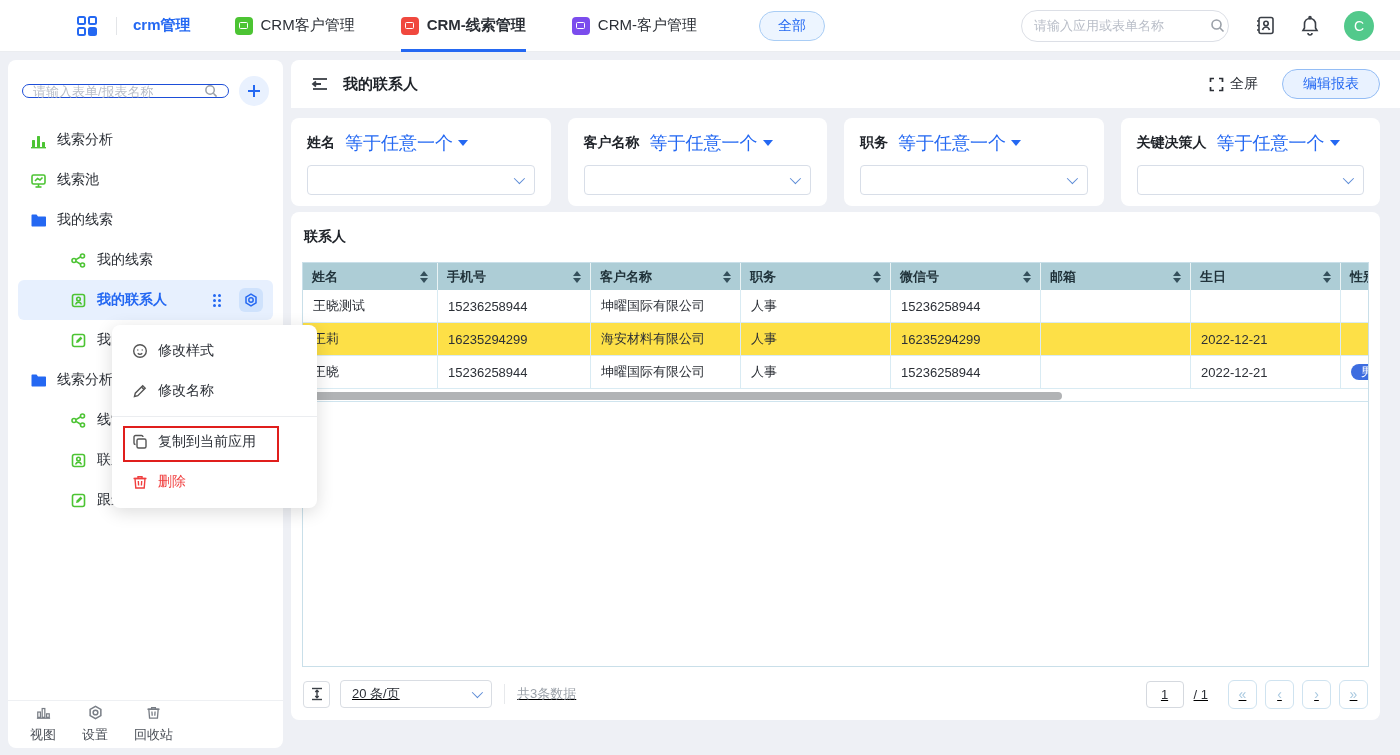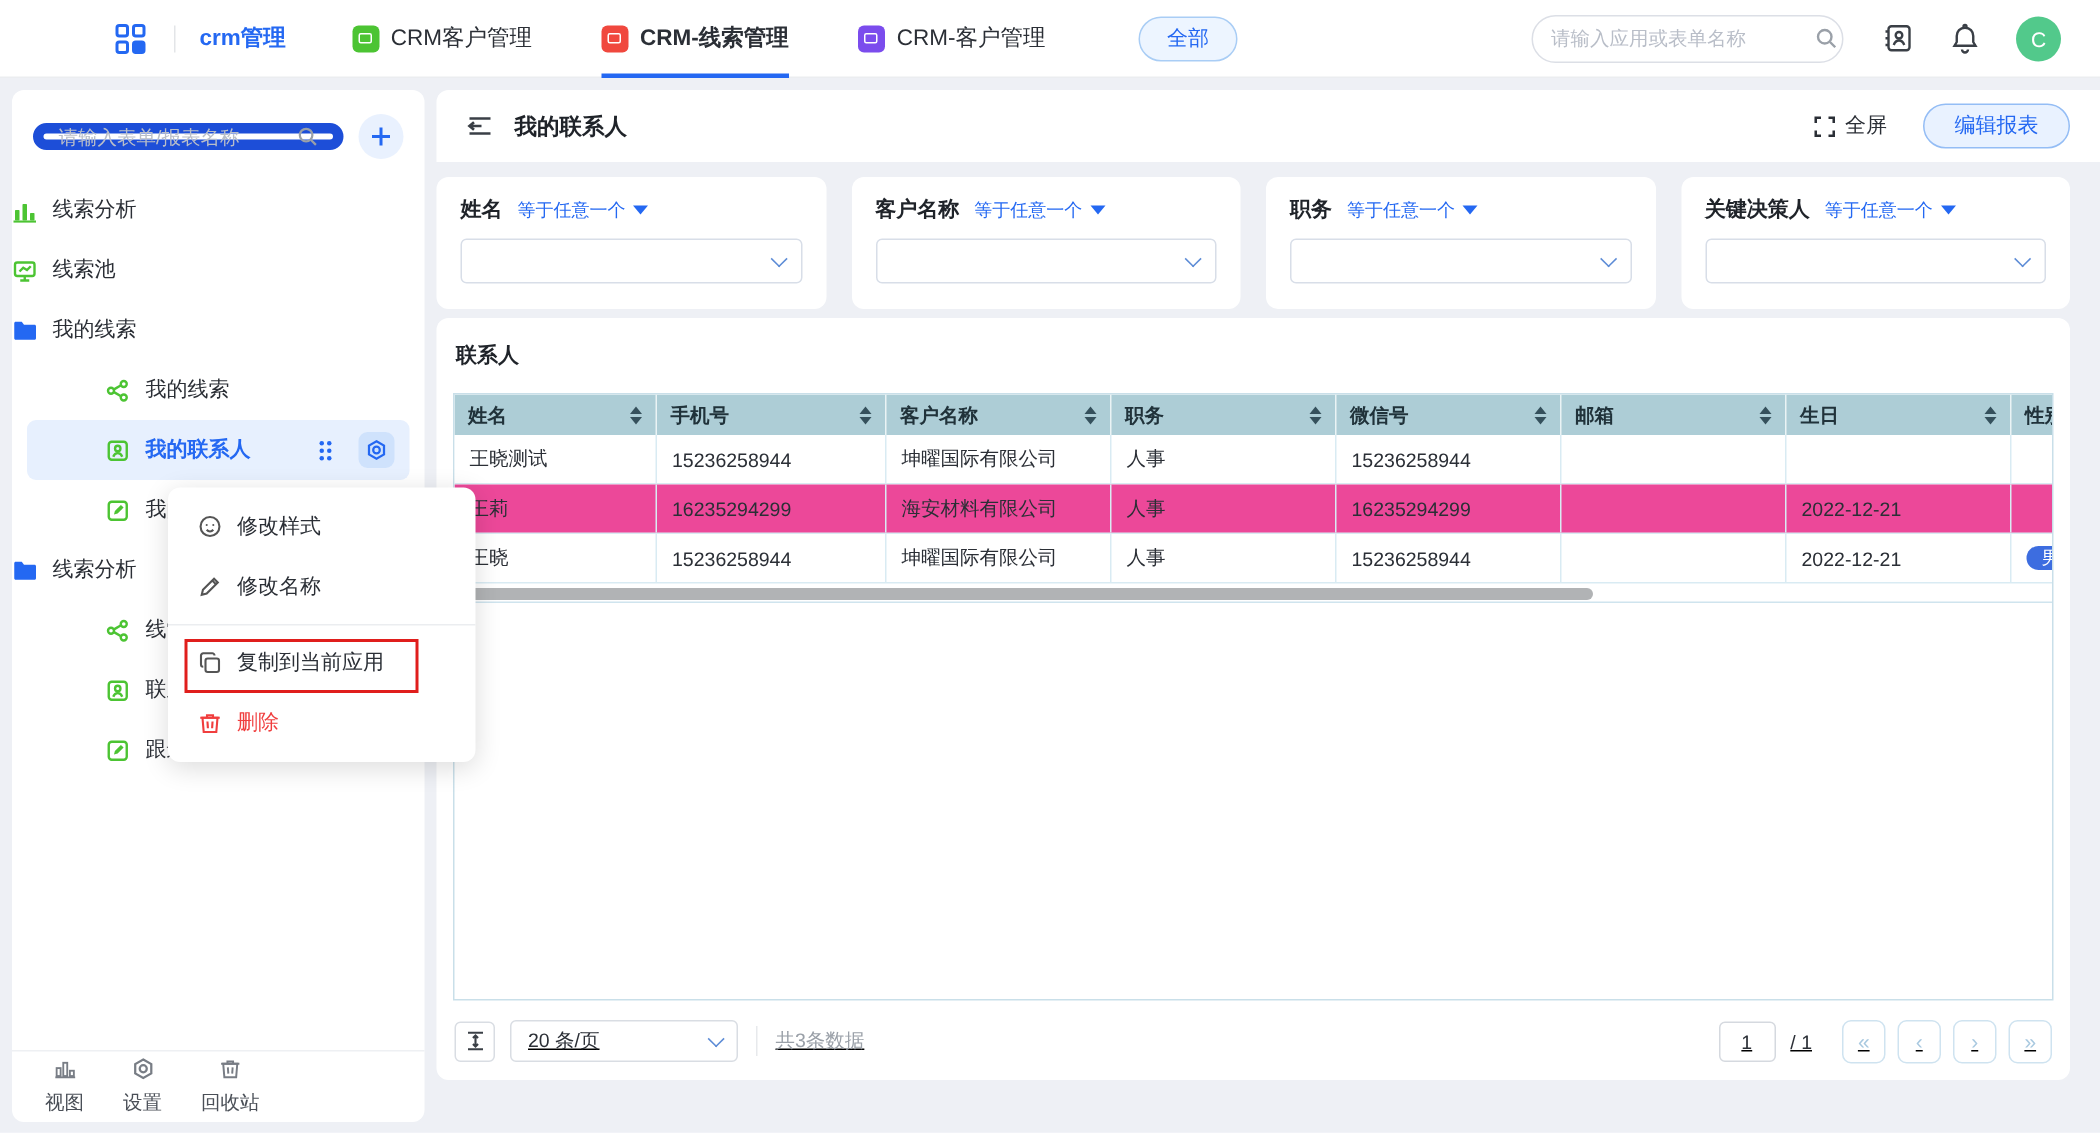--- a/index.html
+++ b/index.html
@@ -18,26 +18,26 @@
   .nav-spacer { flex:1; }
   .nav-search { width:208px; height:32px; border:1px solid #dcdfe6; border-radius:16px; display:flex; align-items:center; padding:0 12px; margin-right:26px; }
   .nav-search input { border:none; outline:none; flex:1; font-size:13px; color:#333; background:transparent; font-family:inherit; }
   .nav-search input::placeholder { color:#b9bec8; }
   .top-ic { color:#3a3f46; margin-right:24px; cursor:pointer; display:flex; }
   .avatar { width:30px; height:30px; border-radius:50%; background:#52c98b; color:#fff; font-size:14px; display:flex; align-items:center; justify-content:center; margin-right:26px; cursor:pointer; }
 
   
   .sidebar { position:absolute; left:8px; top:60px; width:275px; height:688px; background:#fff; border-radius:8px; z-index:5; }
   .sb-search-row { display:flex; align-items:center; padding:16px 14px 0 14px; }
-  .sb-search { flex:1; height:14px; border:7px solid #1d4ed8; border-radius:15px; display:flex; align-items:center; padding:2px 10px; }
+  .sb-search { flex:1; height:14px; border:1px solid #1d4ed8; border-radius:15px; display:flex; align-items:center; padding:2px 10px; }
   .sb-search input { border:none; outline:none; width:100%; font-size:13px; color:#333; background:transparent; font-family:inherit; }
   .sb-search input::placeholder { color:#b9bec8; }
   .plus-btn { width:30px; height:30px; border-radius:50%; background:#e9f1fe; color:#2468f2; margin-left:10px; display:flex; align-items:center; justify-content:center; cursor:pointer; }
   .sb-list { margin-top:14px; }
-  .sb-item { height:40px; display:flex; align-items:center; gap:10px; font-size:14px; color:#2b2f36; cursor:pointer; }
+  .sb-item { height:40px; display:flex; align-items:center; gap:10px; padding-left:22px; font-size:14px; color:#2b2f36; cursor:pointer; }
   .sb-item.sub { padding-left:62px; }
   .sb-item.selected { background:#e7f0fe; border-radius:6px; margin:0 10px; padding-left:52px; color:#2468f2; font-weight:700; }
   .sb-item .grow { flex:1; }
   .drag-dots { display:grid; grid-template-columns:3px 3px; grid-gap:2px; margin-right:8px; }
   .drag-dots i { width:3px; height:3px; border-radius:50%; background:#2468f2; display:block; }
   .gear-btn { width:24px; height:24px; border-radius:6px; background:#cfe2fc; color:#2468f2; display:flex; align-items:center; justify-content:center; margin-right:10px; cursor:pointer; }
   .sb-footer { position:absolute; left:0; bottom:0; width:100%; height:48px; border-top:1px solid #eef0f3; display:flex; align-items:center; padding-left:22px; gap:26px; }
   .sb-footer .f-item { display:flex; align-items:center; gap:6px; font-size:13px; color:#4a4f57; cursor:pointer;flex-direction:column; }
 
   
@@ -53,37 +53,37 @@
   .page-title { font-size:15px; color:#1f2329; font-weight:600; }
   .ch-spacer { flex:1; }
   .fullscreen { display:flex; align-items:center; gap:6px; font-size:14px; color:#2b2f36; margin-right:24px; cursor:pointer; }
   .edit-btn { height:30px; padding:0 20px; border-radius:15px; background:#e9f2ff; border:1px solid #94bdf5; color:#2468f2; font-size:14px; display:flex; align-items:center; cursor:pointer; font-family:inherit; }
 
   
   .filters { position:absolute; left:291px; top:118px; width:1089px; height:88px; display:flex; gap:17px; z-index:4; }
   .f-card { flex:1; background:#fff; border-radius:8px; padding:13px 16px; }
   .f-head { display:flex; align-items:center; gap:10px; }
   .f-label { font-size:14px; font-weight:700; color:#1f2329; }
-  .f-cond { font-size:12px; color:#2468f2; cursor:pointer; display:flex; align-items:center; gap:5px; }
+  .f-cond { font-size:18px; color:#2468f2; cursor:pointer; display:flex; align-items:center; gap:5px; }
   .caret-down { width:0; height:0; border-left:5px solid transparent; border-right:5px solid transparent; border-top:6px solid #2468f2; display:inline-block; }
   .f-select { margin-top:10px; height:30px; border:1px solid #d8dee8; border-radius:4px; display:flex; align-items:center; justify-content:flex-end; padding:0 12px; cursor:pointer; }
   .chev { width:8px; height:8px; border-right:1.6px solid #5c8bd6; border-bottom:1.6px solid #5c8bd6; transform:rotate(45deg) translateY(-2px); }
 
   
   .main-card { position:absolute; left:291px; top:212px; width:1089px; height:508px; background:#fff; border-radius:8px; z-index:3; }
   .tbl-title { position:absolute; left:13px; top:16px; font-size:14px; font-weight:700; color:#1f2329; }
   .tbl-wrap { position:absolute; left:11px; top:50px; width:1067px; height:405px; border:1px solid #c9dfe9; overflow:hidden; background:#fff; }
   .t-head { display:flex; height:27px; background:#adcdd6; }
   .t-hcell { display:flex; align-items:center; justify-content:space-between; padding:0 9px; font-size:13px; font-weight:600; color:#20323a; border-right:1px solid rgba(255,255,255,.75); cursor:pointer; }
   .sorter { display:flex; flex-direction:column; gap:2px; }
   .sorter i { width:0; height:0; border-left:4px solid transparent; border-right:4px solid transparent; display:block; }
   .sorter .up { border-bottom:5px solid #35505c; }
   .sorter .dn { border-top:5px solid #35505c; }
   .t-row { display:flex; height:33px; border-bottom:1px solid #d9ebf3; background:#fff; }
-  .t-row.alt { background:#ec4899; }
+  .t-row.alt { background:#fde047; }
   .t-cell { display:flex; align-items:center; padding:0 10px; font-size:13px; color:#2b2f36; border-right:1px solid #d9ebf3; overflow:hidden; white-space:nowrap; }
   .c0{flex:0 0 135px;} .c1{flex:0 0 153px;} .c2{flex:0 0 150px;} .c3{flex:0 0 150px;}
   .c4{flex:0 0 150px;} .c5{flex:0 0 150px;} .c6{flex:0 0 150px;} .c7{flex:0 0 150px;}
   .gender-pill { background:#3d6de0; color:#fff; font-size:12px; border-radius:10px; padding:2px 10px; line-height:1; }
   .h-scroll { position:absolute; left:1px; top:129px; width:758px; height:8px; background:#b1b3b5; border-radius:4px; cursor:pointer; }
   .scroll-line { position:absolute; left:0; top:138px; width:100%; height:1px; background:#cfe4ee; }
 
   
   .pager { position:absolute; left:12px; right:12px; bottom:8px; height:36px; display:flex; align-items:center;text-decoration:underline; }
   .rows-btn { width:27px; height:27px; border:1px solid #d9dde3; border-radius:4px; background:#fff; display:flex; align-items:center; justify-content:center; color:#3a3f46; cursor:pointer; }

